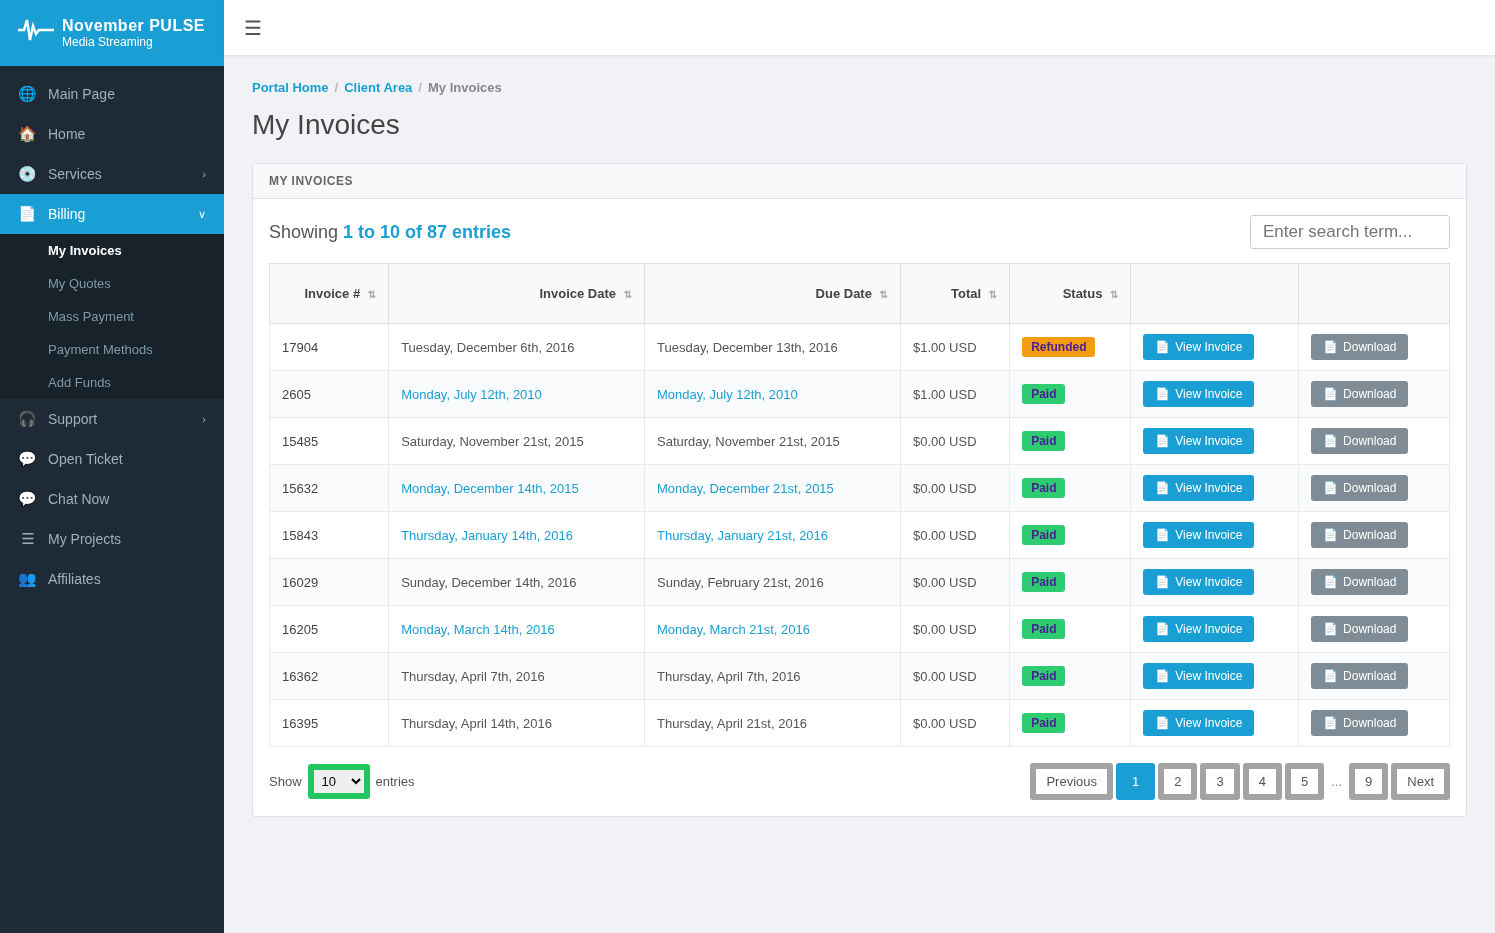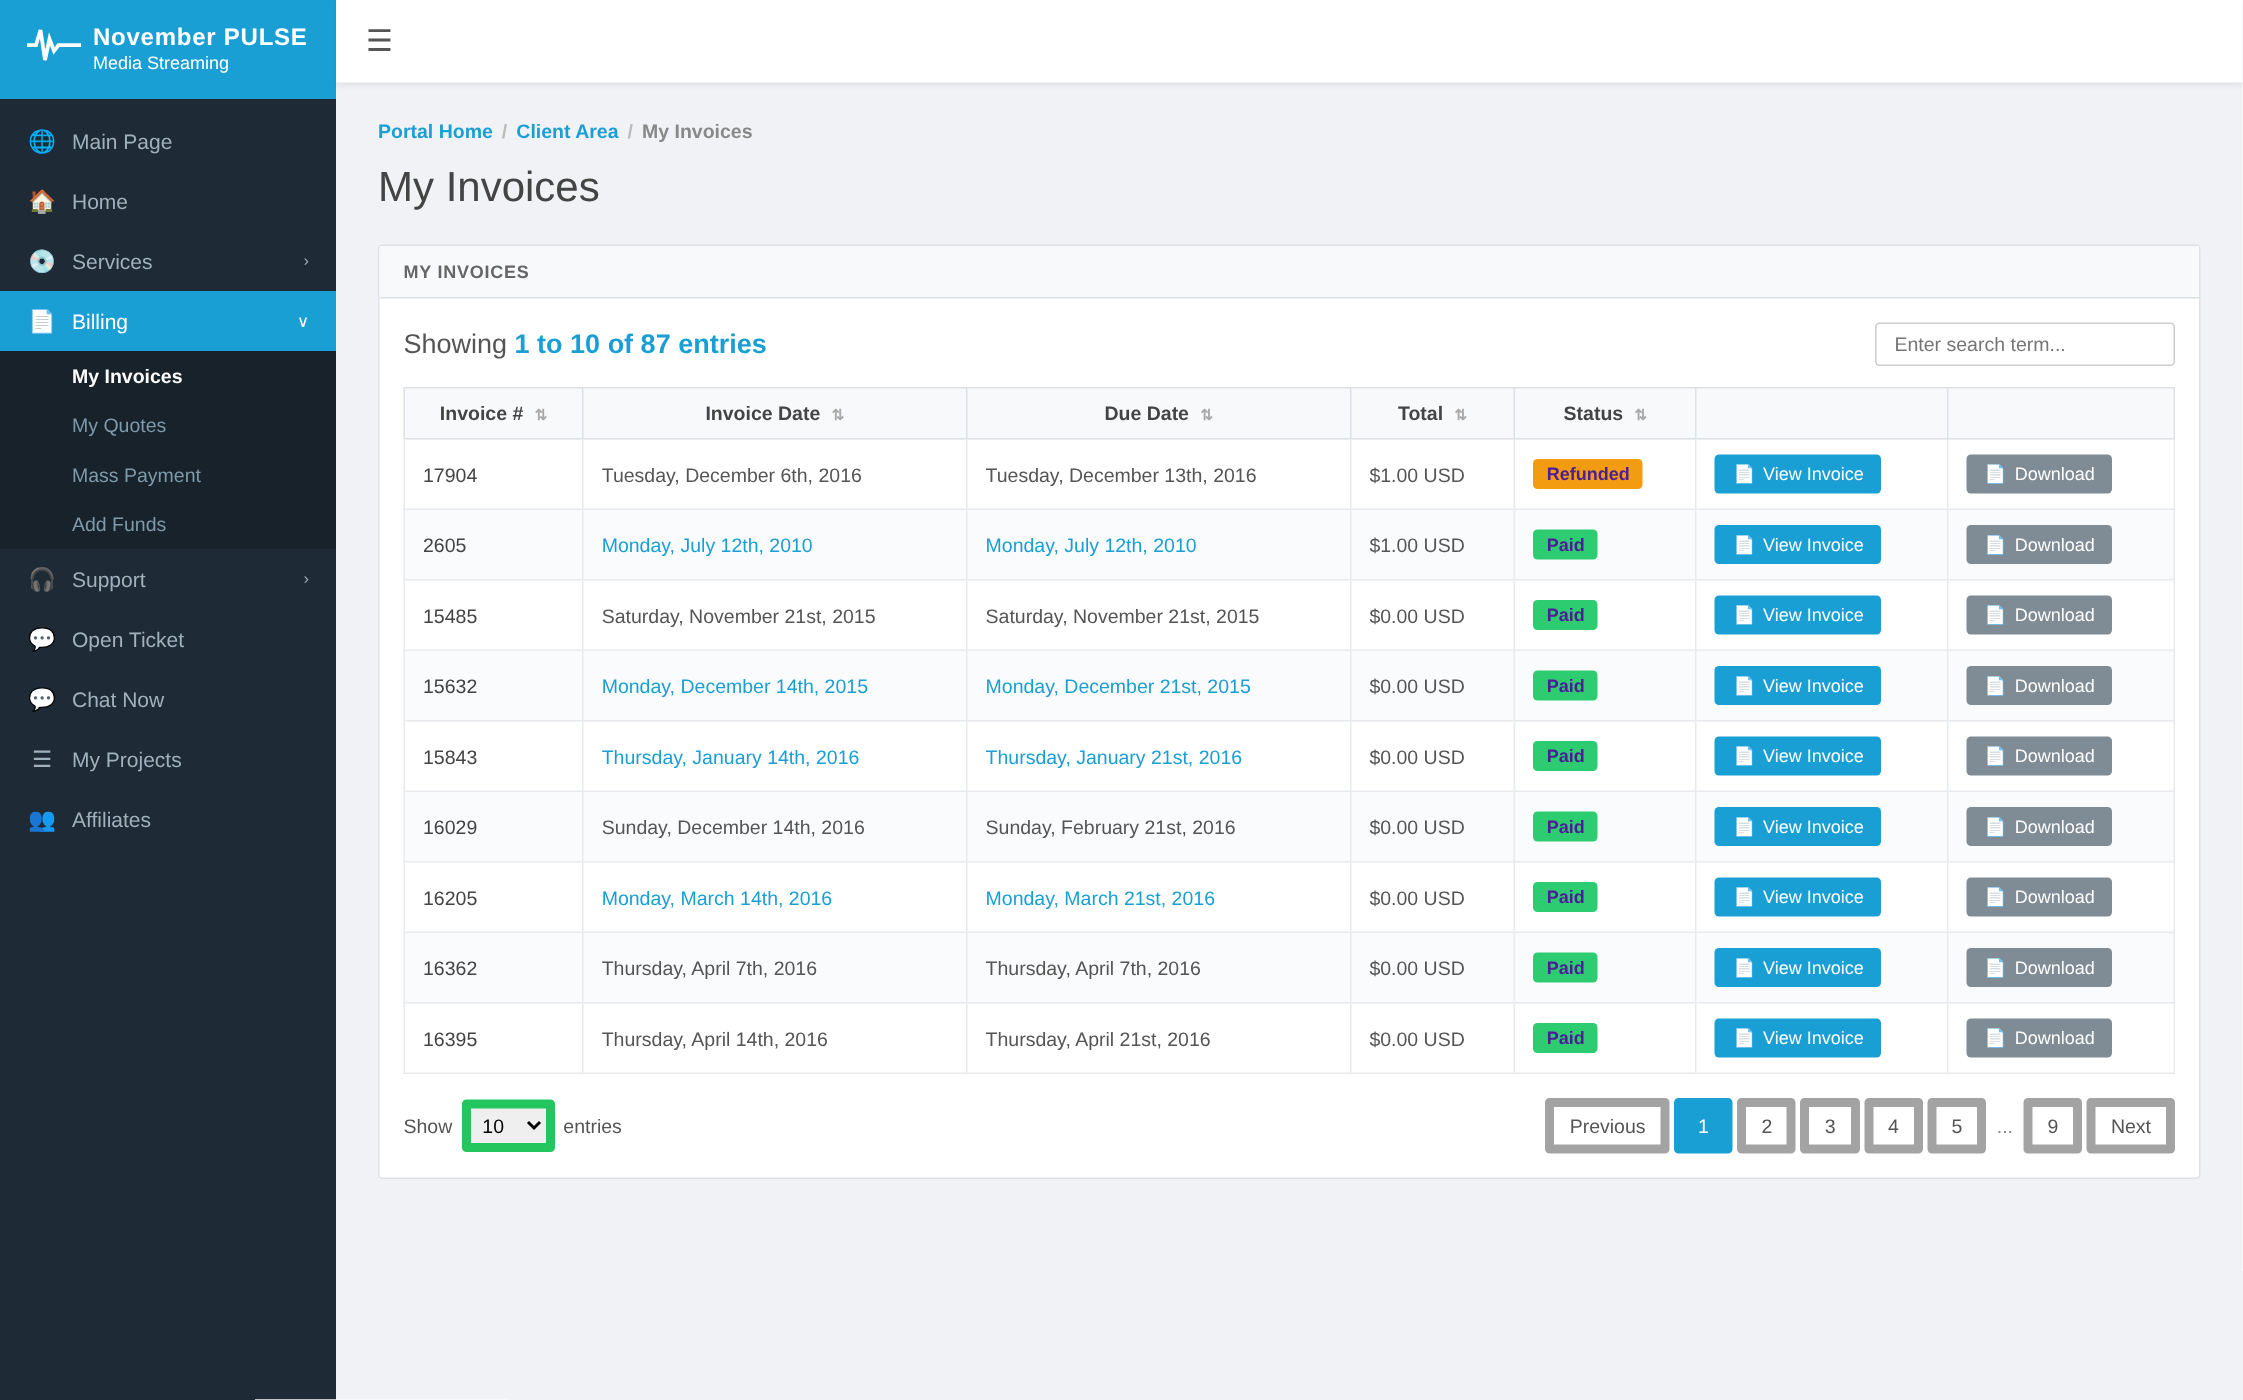--- a/index.html
+++ b/index.html
@@ -109,33 +109,33 @@
     .table-controls-top {
       display: flex; justify-content: space-between; align-items: center;
       margin-bottom: 14px;
     }
     .showing-text { font-size: 18px; color: #555; }
     .showing-text span { color: #1a9fd4; font-weight: 600; }
     .search-input {
       border: 1px solid #ccc;
       border-radius: 3px;
       padding: 6px 12px;
-      font-size: 13px;
+      font-size: 17px;
       width: 200px;
       color: #888;
       outline: none;
     }
 
     
     .invoice-table { width: 100%; border-collapse: collapse; font-size: 13px; }
     .invoice-table th {
       background: #f8f9fa;
       border: 1px solid #dde1e6;
-      padding: 9px 12px;
-      text-align: center;
+      padding: 22px 12px;
+      text-align: right;
       font-weight: 600;
       color: #444;
       white-space: nowrap;
     }
     .invoice-table th .sort-icon { color: #aaa; margin-left: 4px; font-size: 10px; }
     .invoice-table td {
       border: 1px solid #e8eaed;
       padding: 10px 12px;
       color: #555;
       vertical-align: middle;
@@ -229,20 +229,21 @@
 
     <div class="nav-item active-parent" style="background:#1a9fd4;color:#fff;">
       <span class="nav-icon">📄</span>
       <span>Billing</span>
       <span class="nav-arrow">∨</span>
     </div>
     <div class="subnav">
       <div class="subnav-item active">My Invoices</div>
       <div class="subnav-item">My Quotes</div>
       <div class="subnav-item">Mass Payment</div>
+      <div class="subnav-item">Payment Methods</div>
       <div class="subnav-item">Add Funds</div>
     </div>
 
     <div class="nav-item">
       <span class="nav-icon">🎧</span>
       <span>Support</span>
       <span class="nav-arrow">›</span>
     </div>
 
     <div class="nav-item">

